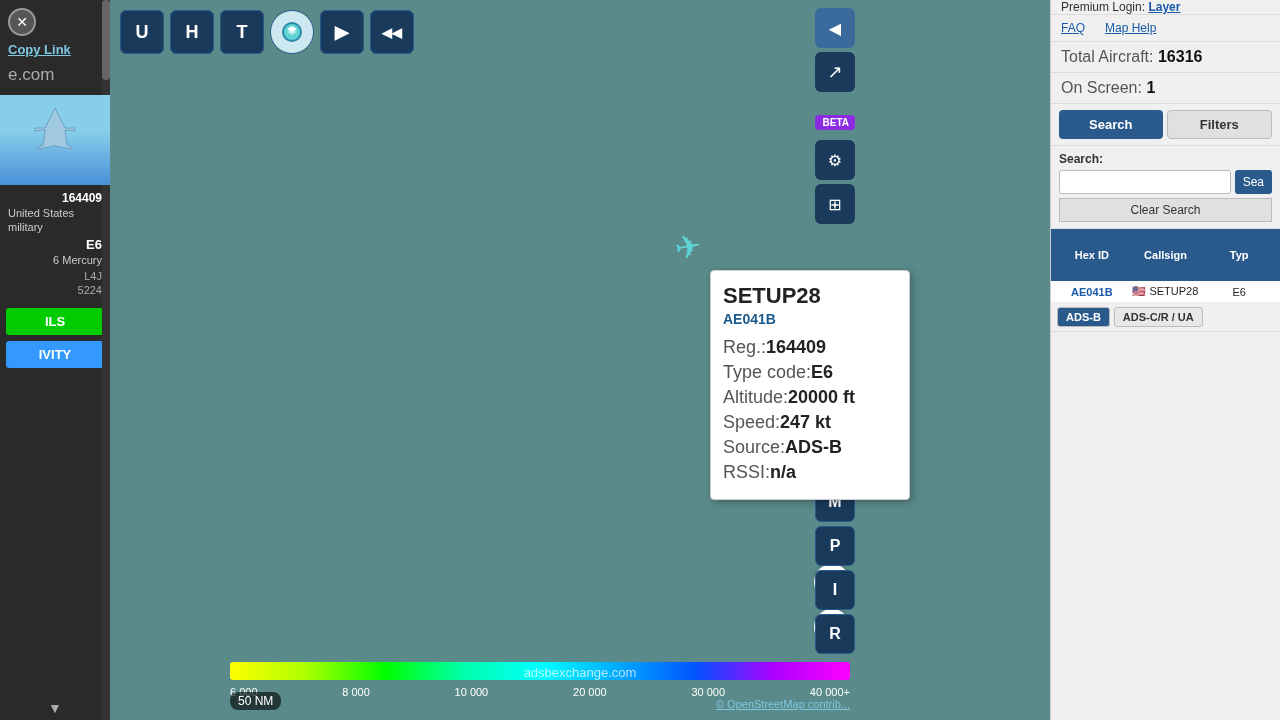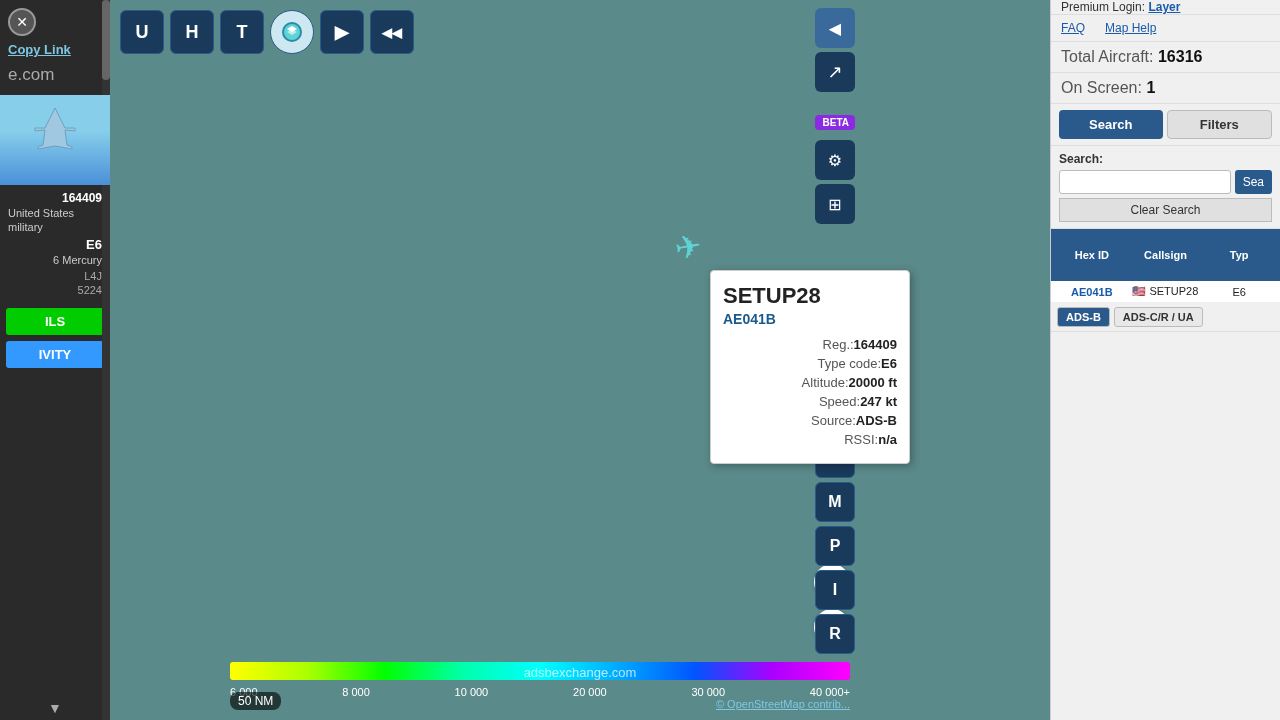--- a/index.html
+++ b/index.html
@@ -173,22 +173,22 @@
       box-shadow: 2px 2px 8px rgba(0,0,0,0.3);
       z-index: 10;
     }
     .popup-callsign {
       font-size: 22px; font-weight: bold; color: #222; margin-bottom: 2px;
     }
     .popup-hexid {
       font-size: 14px; font-weight: bold; color: #1a5a8c; margin-bottom: 10px;
     }
     .popup-row {
-      display: flex; justify-content: flex-end;
-      font-size: 13px; margin-bottom: 4px;
+      display: flex; justify-content: flex-start;
+      font-size: 18px; margin-bottom: 4px;
       color: #333;
     }
     .popup-label { color: #555; }
     .popup-value { font-weight: bold; color: #222; }
 
     
     .aircraft-icon {
       position: absolute;
       top: 228px; left: 565px;
       font-size: 32px;

